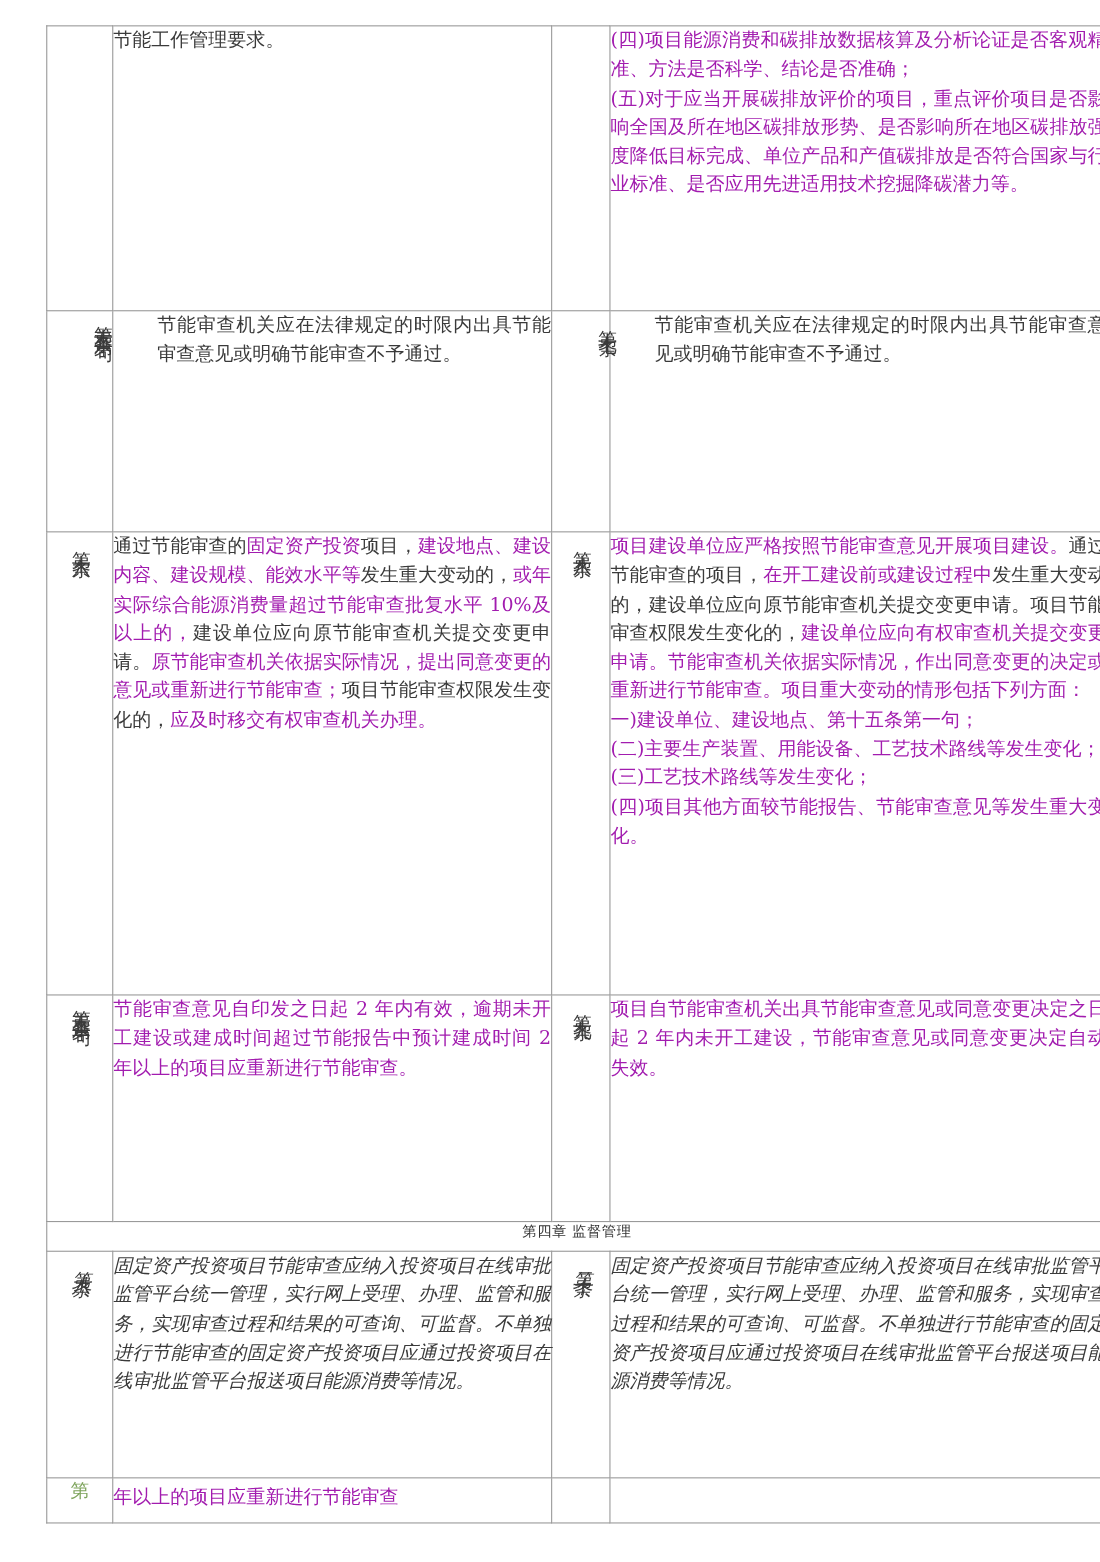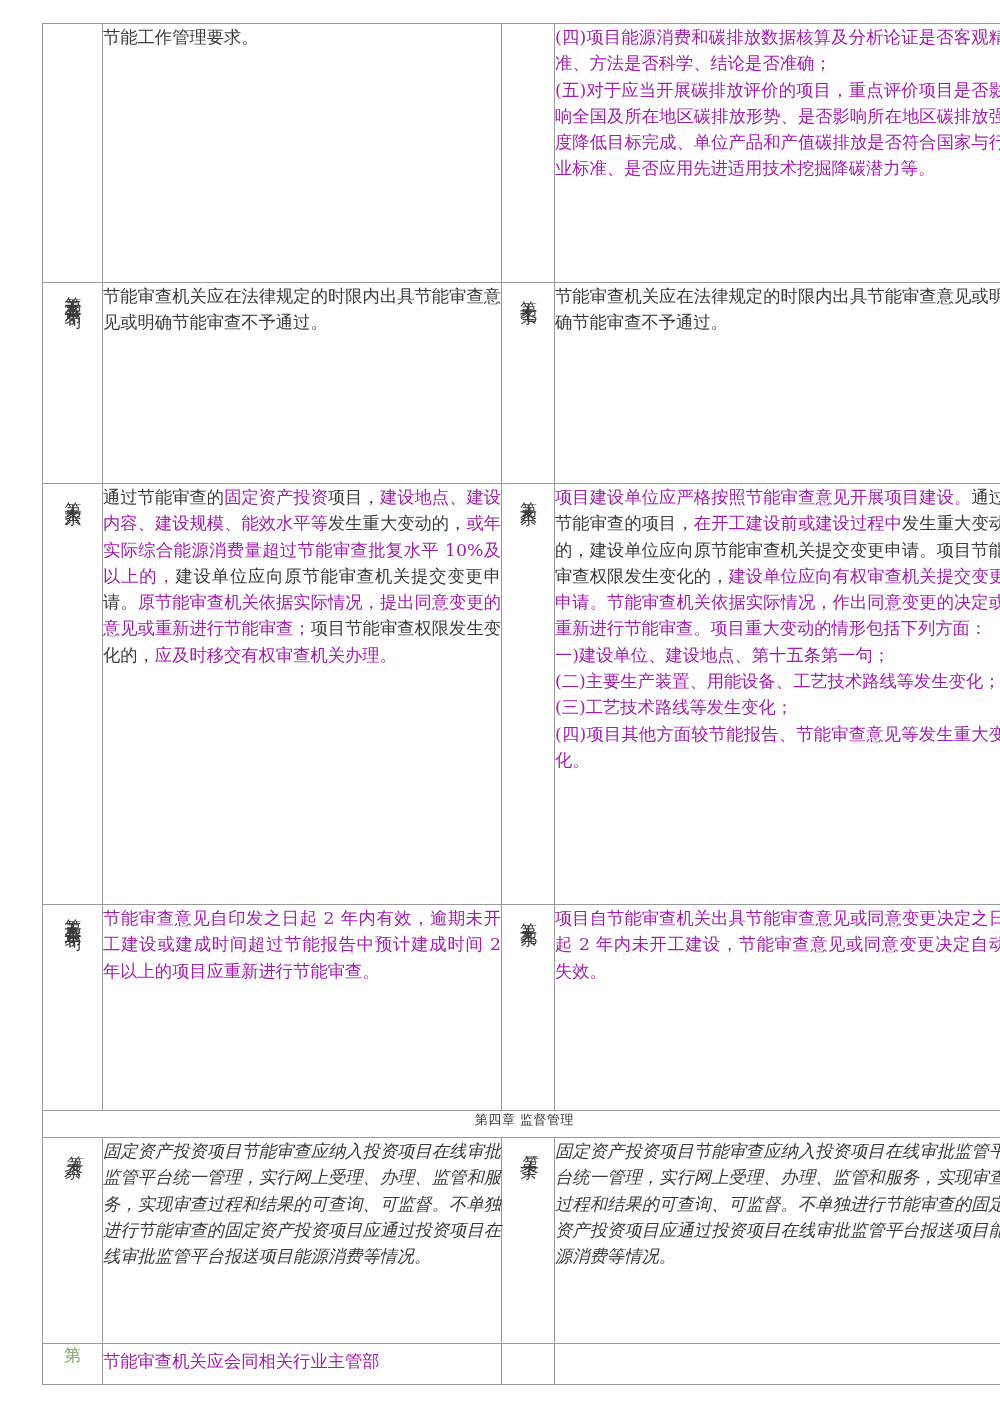--- a/index.html
+++ b/index.html
@@ -89,21 +89,21 @@
     color: #333333;
     letter-spacing: 0.04em;
     border-left: 1px solid #9a9a9a;
     border-right: 1px solid #9a9a9a;
     border-top: 1px solid #9a9a9a;
     border-bottom: 1px solid #9a9a9a;
   }
 
   
   tr.r-top td      { height: 258px; }
-  tr.r-15a td      { height: 200px; }
+  tr.r-15a td      { height: 200px; padding-left: 40px; }
   tr.r-16 td       { height: 420px; }
   tr.r-15b td      { height: 205px; }
   tr.r-chapter td  { height: 26px; }
   tr.r-18 td       { height: 205px; font-style: italic; }
   tr.r-last td     { height: 36px; }
 
   tr.r-last .body { padding-top: 4px; padding-bottom: 0; }
   tr.r-last .vlabel { padding: 2px; }
   tr.r-last .vlabel .vtxt {
     writing-mode: horizontal-tb;
@@ -207,21 +207,21 @@
         <td class="body">
           <p class="k">固定资产投资项目节能审查应纳入投资项目在线审批监管平台统一管理，实行网上受理、办理、监管和服务，实现审查过程和结果的可查询、可监督。不单独进行节能审查的固定资产投资项目应通过投资项目在线审批监管平台报送项目能源消费等情况。</p>
         </td>
       </tr>
 
       <tr class="r-last">
         <td class="vlabel green">
           <span class="vtxt">第</span>
         </td>
         <td class="body">
-          <p class="g">节能审查机关应会同相关行业主管部</p>
+          <p class="g">年以上的项目应重新进行节能审查</p>
         </td>
         <td class="vlabel">
           <span class="vtxt"></span>
         </td>
         <td class="body"></td>
       </tr>
 
     </tbody>
   </table>
 

